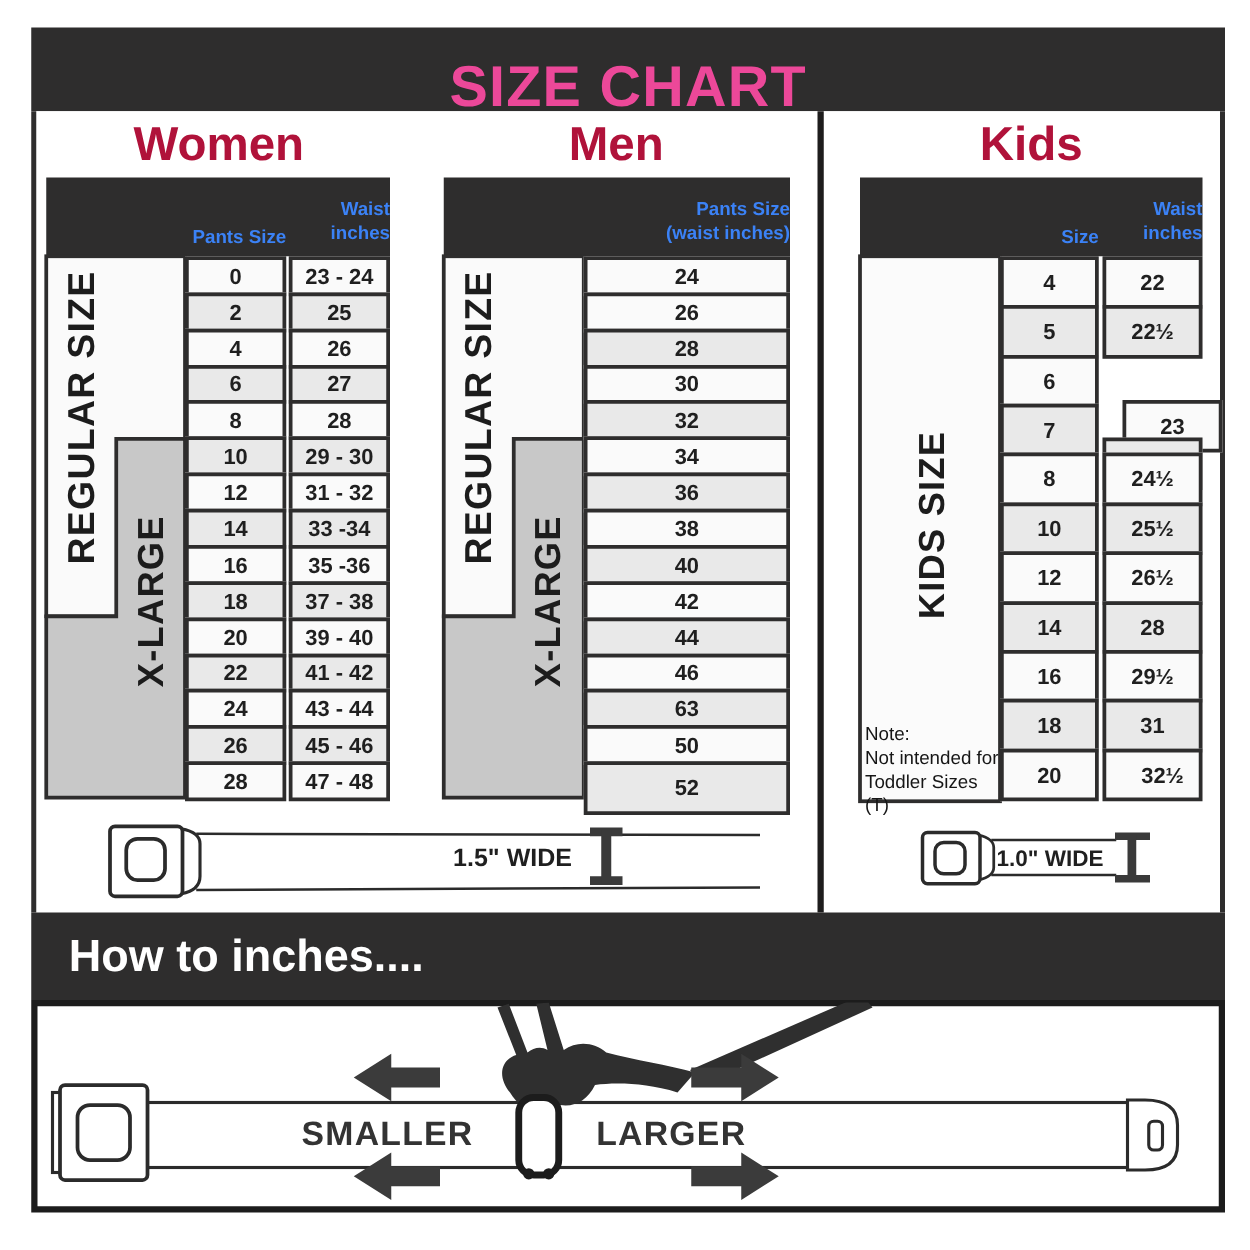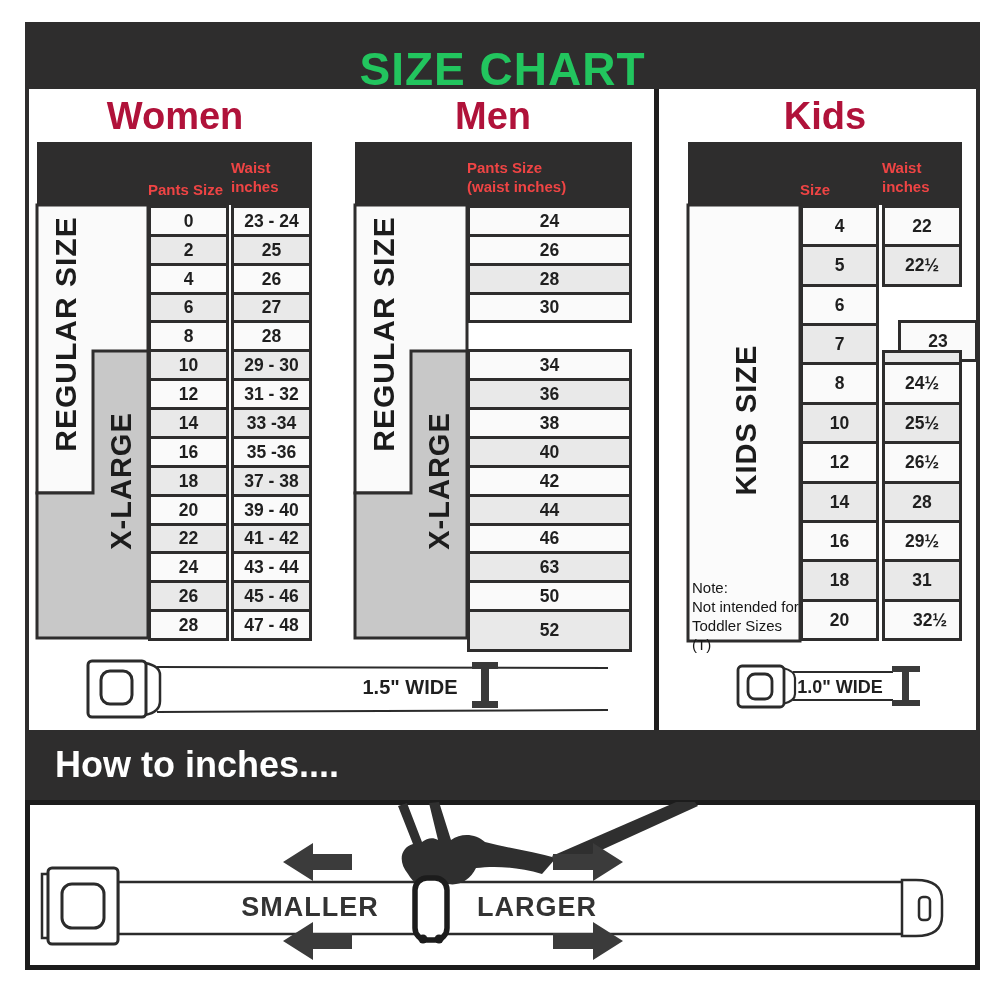--- a/index.html
+++ b/index.html
@@ -1,26 +1,26 @@
 <!DOCTYPE html>
 <html><head>
 <meta charset="utf-8">
 <style>
   html,body{margin:0;padding:0;background:#ffffff;}
   #stage{position:relative;width:1000px;height:1000px;background:#ffffff;overflow:hidden;
          font-family:"Liberation Sans",sans-serif;}
   .bar{position:absolute;background:#2e2d2d;}
   .title-bar{left:25px;top:22px;width:955px;height:67px;display:flex;align-items:center;justify-content:center;}
-  .title-text{color:#22c55e;font-size:46px;font-weight:bold;letter-spacing:1px;margin-top:26px;}
+  .title-text{color:#ec4899;font-size:46px;font-weight:bold;letter-spacing:1px;margin-top:26px;}
   .upper{position:absolute;left:25px;top:89px;width:955px;height:641px;box-sizing:border-box;
          border-left:4px solid #2e2d2d;border-right:4px solid #2e2d2d;background:#fff;}
   .divider{position:absolute;left:654px;top:89px;width:5px;height:641px;background:#1e1d1d;}
   .col-heading{position:absolute;color:#b0123a;font-size:38px;font-weight:bold;text-align:center;top:94px;height:44px;line-height:44px;}
   .thead{position:absolute;top:142px;height:63px;background:#2e2d2d;}
-  .thead-label{position:absolute;color:#ef4444;font-size:15px;font-weight:bold;text-align:left;line-height:19px;}
+  .thead-label{position:absolute;color:#3b82f6;font-size:15px;font-weight:bold;text-align:right;line-height:19px;}
   .cell{position:absolute;box-sizing:border-box;border:3px solid #2e2d2d;background:#fafafa;
         display:flex;align-items:center;justify-content:center;font-weight:bold;font-size:17.5px;color:#1f1f1f;}
   .cell.shade{background:#e9e9e9;}
   .band-svg{position:absolute;}
   .vlabel{position:absolute;width:300px;height:40px;display:flex;align-items:center;justify-content:center;
           transform:rotate(-90deg);font-weight:bold;color:#1c1c1c;letter-spacing:1px;white-space:nowrap;}
   .note{position:absolute;left:692px;top:578px;width:108px;font-size:15px;line-height:19px;color:#161616;}
   .belt-label{position:absolute;font-weight:bold;color:#1f1f1f;text-align:center;}
   .howto-bar{left:25px;top:730px;width:955px;height:70px;display:flex;align-items:center;}
   .howto-text{color:#ffffff;font-size:36px;font-weight:bold;margin-left:30px;}
@@ -182,20 +182,21 @@
     <div class="cell shade" style="left: 231px; width: 81px; top: 465px; height: 32px;">37 - 38</div>
     <div class="cell" style="left: 231px; width: 81px; top: 494px; height: 32px;">39 - 40</div>
     <div class="cell shade" style="left: 231px; width: 81px; top: 523px; height: 31px;">41 - 42</div>
     <div class="cell" style="left: 231px; width: 81px; top: 551px; height: 32px;">43 - 44</div>
     <div class="cell shade" style="left: 231px; width: 81px; top: 580px; height: 32px;">45 - 46</div>
     <div class="cell" style="left: 231px; width: 81px; top: 609px; height: 32px;">47 - 48</div>
     <div class="cell" style="left: 467px; width: 165px; top: 205px; height: 32px;">24</div>
     <div class="cell" style="left: 467px; width: 165px; top: 234px; height: 32px;">26</div>
     <div class="cell shade" style="left: 467px; width: 165px; top: 263px; height: 32px;">28</div>
     <div class="cell" style="left: 467px; width: 165px; top: 292px; height: 31px;">30</div>
+    <div class="cell shade" style="left: 467px; width: 165px; top: 320px; height: 32px;">32</div>
     <div class="cell" style="left: 467px; width: 165px; top: 349px; height: 32px;">34</div>
     <div class="cell shade" style="left: 467px; width: 165px; top: 378px; height: 32px;">36</div>
     <div class="cell" style="left: 467px; width: 165px; top: 407px; height: 32px;">38</div>
     <div class="cell shade" style="left: 467px; width: 165px; top: 436px; height: 32px;">40</div>
     <div class="cell" style="left: 467px; width: 165px; top: 465px; height: 32px;">42</div>
     <div class="cell shade" style="left: 467px; width: 165px; top: 494px; height: 32px;">44</div>
     <div class="cell" style="left: 467px; width: 165px; top: 523px; height: 31px;">46</div>
     <div class="cell shade" style="left: 467px; width: 165px; top: 551px; height: 32px;">63</div>
     <div class="cell" style="left: 467px; width: 165px; top: 580px; height: 32px;">50</div>
     <div class="cell shade" style="left: 467px; width: 165px; top: 609px; height: 43px;">52</div>

